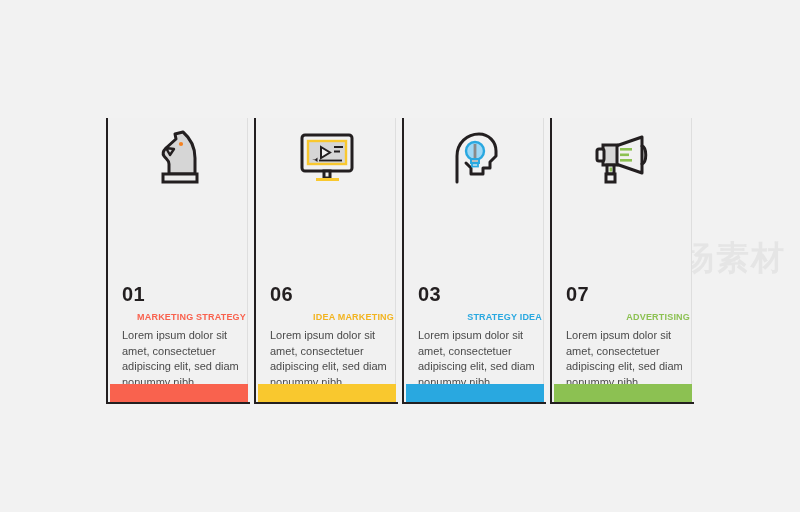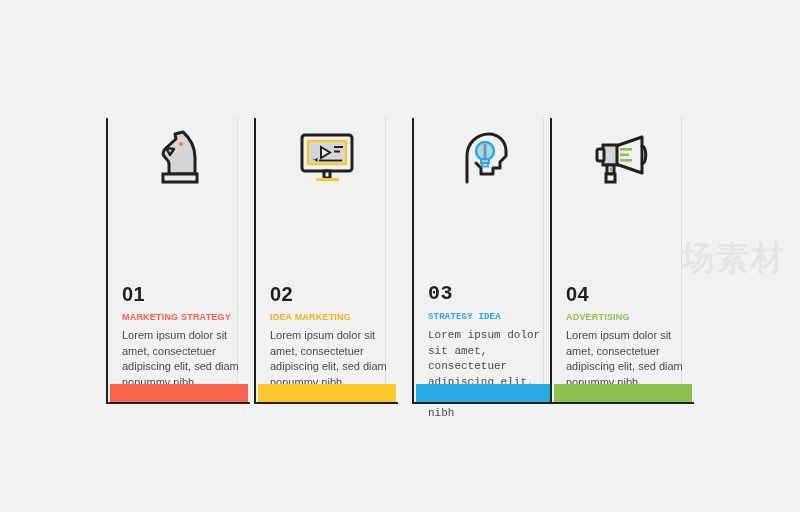--- a/index.html
+++ b/index.html
@@ -58,30 +58,30 @@
     letter-spacing: 2px;
     color: #e5e5e5;
     line-height: 1;
     white-space: nowrap;
   }
 
   
   .panel {
     position: absolute;
     top: 118px;
-    width: 132px;
+    width: 142px;
     height: 286px;
     background: #f1f1f1;
     box-sizing: border-box;
     border-left: 2px solid #231f20;
     border-right: 1px solid #dedede;
   }
   .panel.p1 { left: 106px; }
   .panel.p2 { left: 254px; }
-  .panel.p3 { left: 412px; font-family: Liberation Mono, monospace; }
+  .panel.p3 { left: 402px; }
   .panel.p4 { left: 550px; }
 
   .panel-baseline {
     position: absolute;
     left: 0;
     bottom: 0;
     width: 142px;
     height: 2px;
     background: #231f20;
   }
@@ -110,20 +110,21 @@
     line-height: 1;
     letter-spacing: 0.5px;
     margin-bottom: 9px;
   }
   .title {
     font-size: 9px;
     font-weight: bold;
     letter-spacing: 0.2px;
     line-height: 1.1;
     margin-bottom: 5px;
+    text-align: right;
   }
   .body {
     font-size: 11px;
     line-height: 1.42;
     color: #4a4a4a;
   }
 
   .bar {
     position: absolute;
     left: 2px;
@@ -171,21 +172,21 @@
         <path d="M23 16 L32 21.5 L23 27 Z" fill="#f1f1f1" stroke="#231f20" stroke-width="2"></path>
         <rect x="36" y="15" width="9" height="2" fill="#231f20"></rect>
         <rect x="36" y="19.5" width="6" height="2" fill="#231f20"></rect>
         <path d="M14 28.5 L17 28.5 L19.5 26.5 L19.5 31 L17 29.2 Z" fill="#231f20"></path>
         <rect x="21" y="28.6" width="23" height="1.8" fill="#231f20"></rect>
         <rect x="26" y="40" width="6" height="7" fill="#f1f1f1" stroke="#231f20" stroke-width="3"></rect>
         <rect x="18" y="47" width="23" height="3" fill="#f9c82e"></rect>
       </svg>
     </div>
     <div class="text-block">
-      <div class="num">02</div>
+      <div class="num">06</div>
       <div class="title" style="color:#f2b420">IDEA MARKETING</div>
       <div class="body">Lorem ipsum dolor sit amet, consectetuer adipiscing elit, sed diam nonummy nibh</div>
     </div>
     <div class="bar" style="background:#f9c82e"></div>
     <div class="panel-baseline"></div>
   </div>
 
   <div class="panel p3">
     <div class="icon-slot">
       <svg class="ico" width="52" height="58" viewBox="0 0 52 58">
@@ -214,21 +215,21 @@
         <rect x="5" y="17" width="7" height="12" rx="2" fill="#f1f1f1" stroke="#231f20" stroke-width="3"></rect>
         <rect x="15" y="33" width="7" height="9" fill="#f1f1f1" stroke="#231f20" stroke-width="3"></rect>
         <rect x="14" y="42" width="9" height="8" fill="#f1f1f1" stroke="#231f20" stroke-width="3"></rect>
         <rect x="28" y="16" width="12" height="2.6" fill="#8cc152"></rect>
         <rect x="28" y="21.5" width="9" height="2.6" fill="#8cc152"></rect>
         <rect x="28" y="27" width="12" height="2.6" fill="#8cc152"></rect>
         <rect x="17.6" y="35.5" width="2.4" height="4" fill="#8cc152"></rect>
       </svg>
     </div>
     <div class="text-block">
-      <div class="num">04</div>
+      <div class="num">07</div>
       <div class="title" style="color:#8cc152">ADVERTISING</div>
       <div class="body">Lorem ipsum dolor sit amet, consectetuer adipiscing elit, sed diam nonummy nibh</div>
     </div>
     <div class="bar" style="background:#8cc152"></div>
     <div class="panel-baseline"></div>
   </div>
 
 </div>
 
 </body></html>

